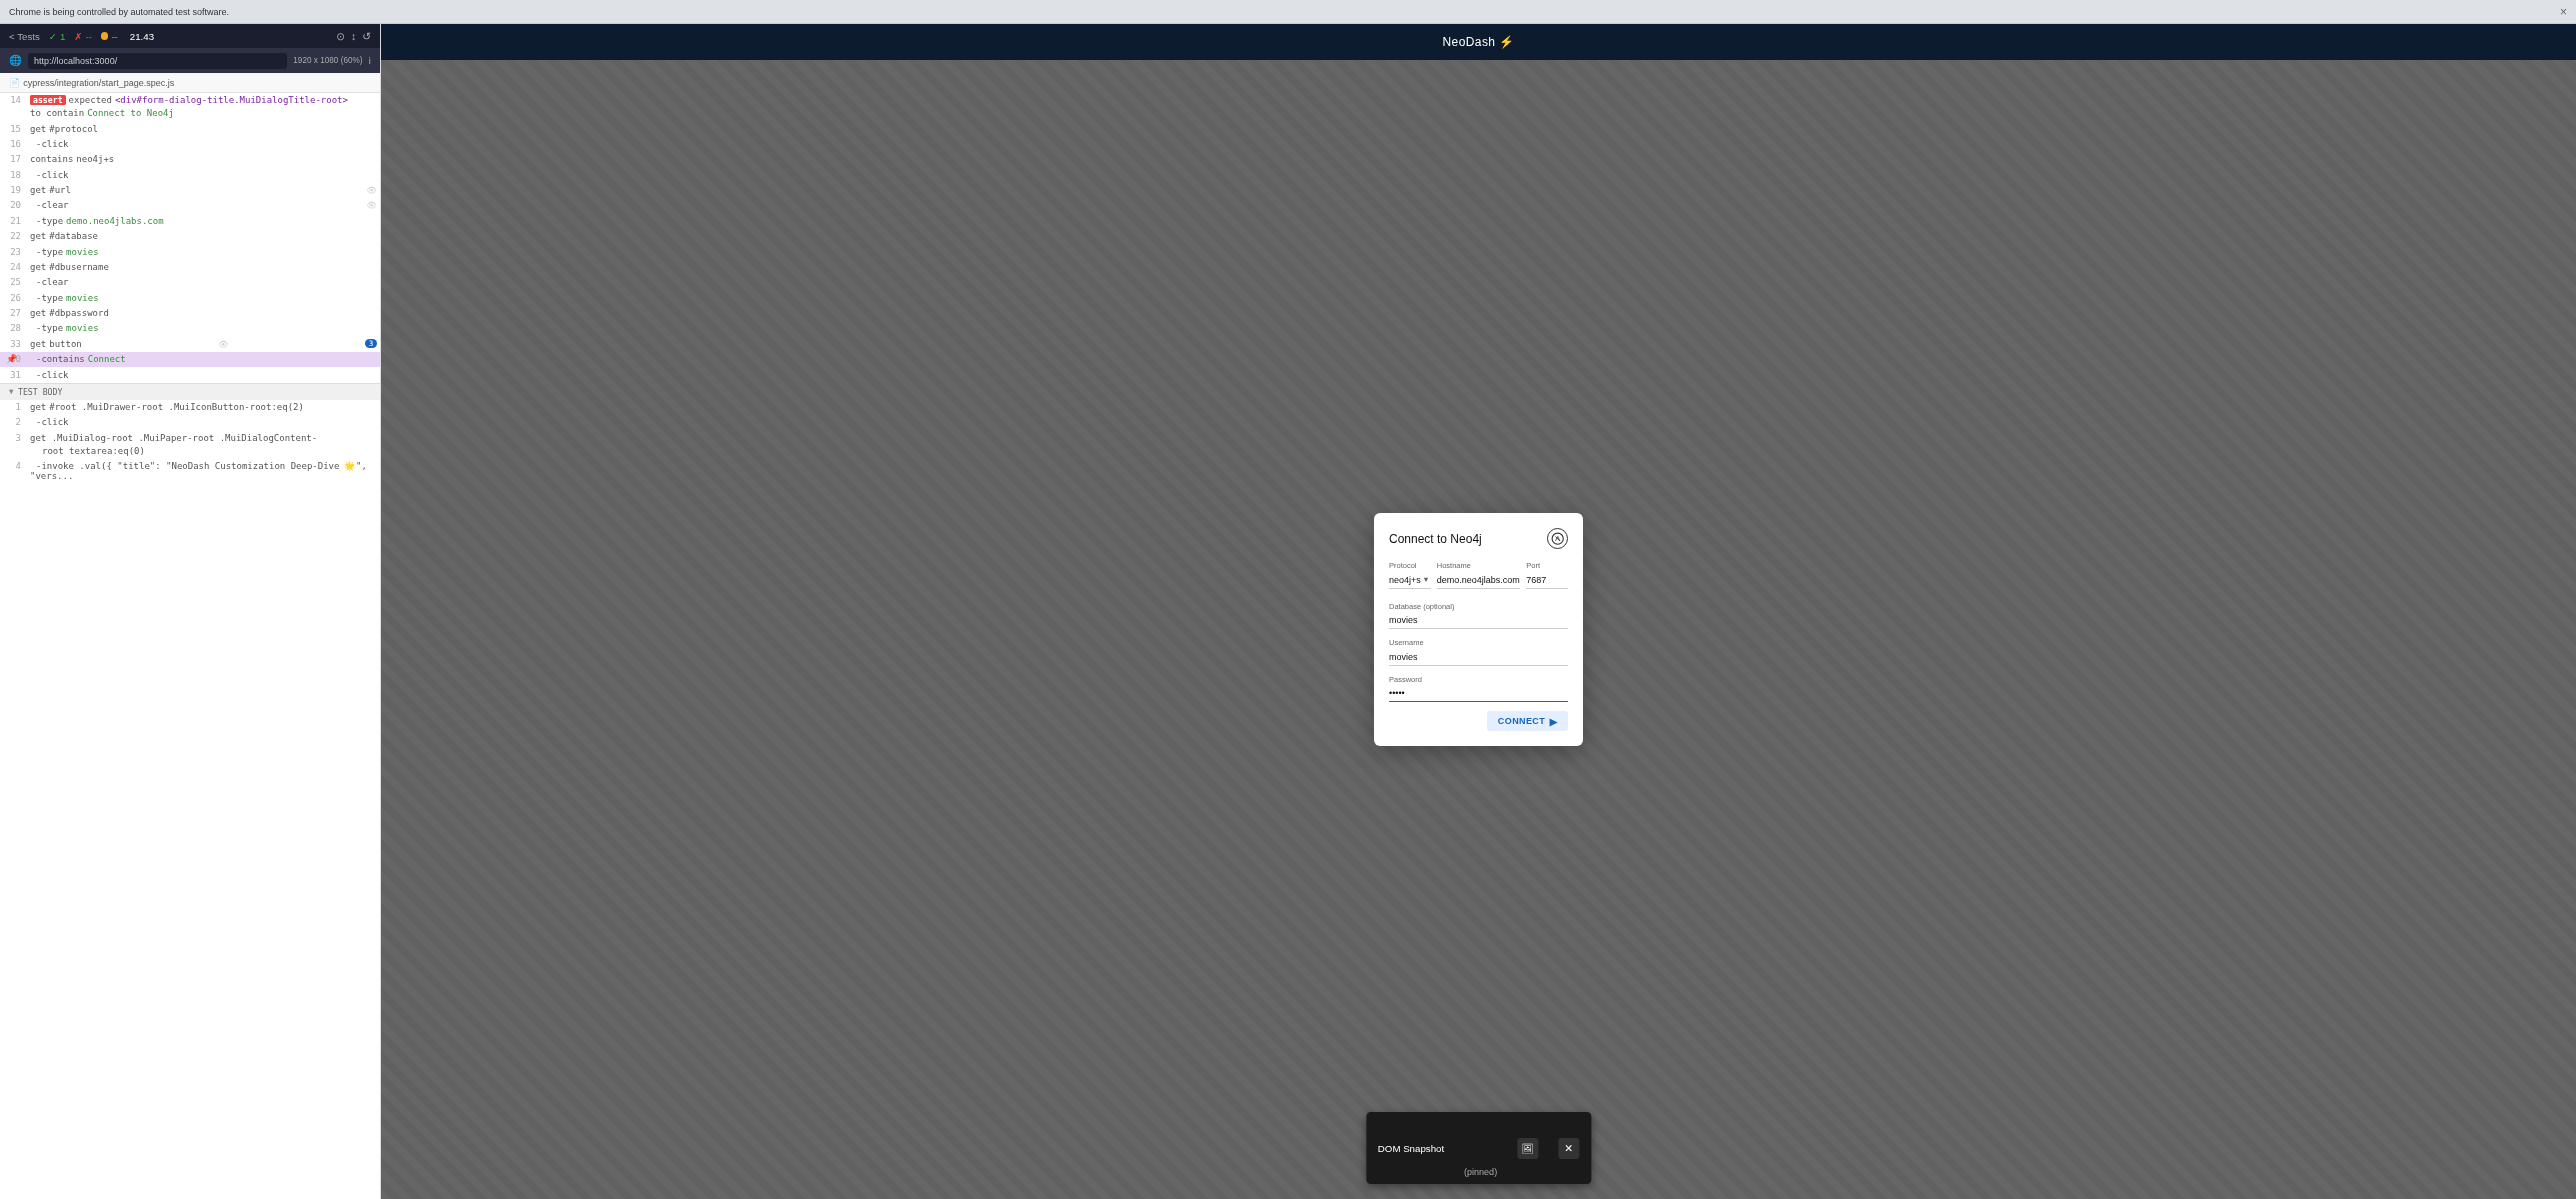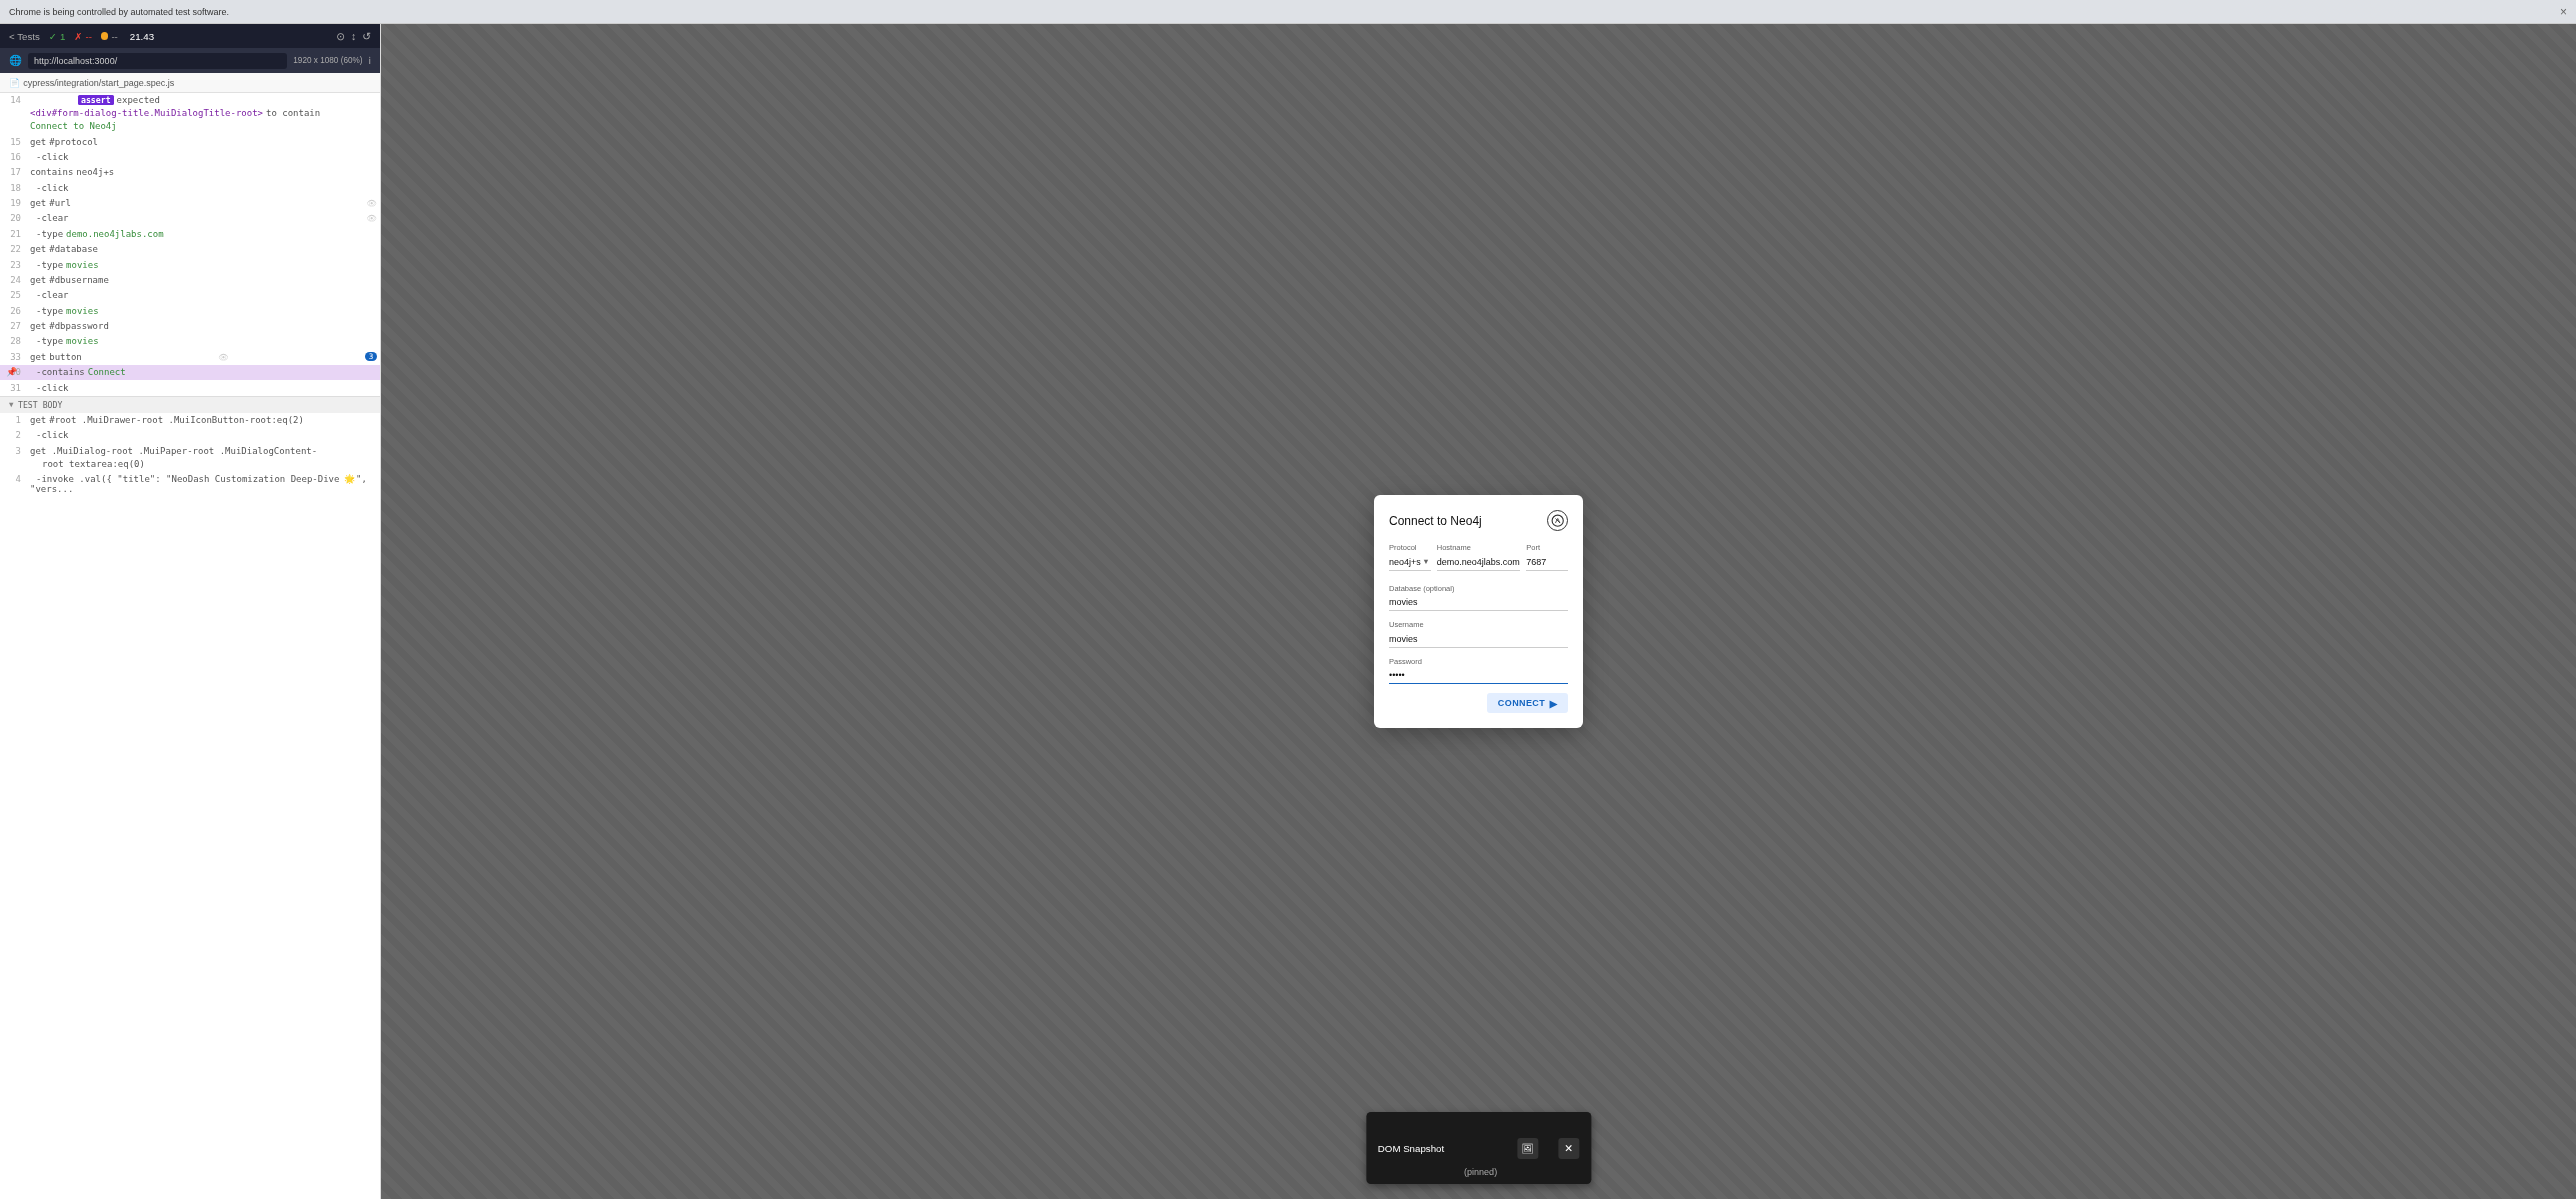--- a/index.html
+++ b/index.html
@@ -172,21 +172,21 @@
     }
     .line-content {
       flex: 1;
       padding: 0.7px 3px;
       display: flex;
       align-items: flex-start;
       flex-wrap: wrap;
       gap: 3px;
     }
 
-    .cmd-assert { background: #6d28d9; color: #fff; padding: 0 3px; border-radius: 1.5px; font-size: 8.2px; font-weight: bold; margin-left: 48px; }
+    .cmd-assert { background: #ef4444; color: #fff; padding: 0 3px; border-radius: 1.5px; font-size: 8.2px; font-weight: bold; }
     .cmd-get { color: #555; }
     .cmd-click { color: #555; padding-left: 6px; }
     .cmd-type { color: #555; padding-left: 6px; }
     .cmd-contains { color: #555; padding-left: 6px; }
     .cmd-clear { color: #555; padding-left: 6px; }
     .cmd-invoke { color: #555; padding-left: 6px; }
     .code-selector { color: #555; }
     .code-expected { color: #555; }
     .code-string { color: #388e3c; }
     .code-tag { color: #7b1fa2; }
@@ -658,20 +658,25 @@
             <span class="code-selector">.val({ "title": "NeoDash Customization Deep-Dive 🌟", "vers...</span>
           </div>
         </div>
       </div>
 
     </div>
   </div>
 
   <div class="right-panel">
 
+    <div class="neodash-header">
+      <span class="neodash-title">
+        <span>NeoDash ⚡</span>
+      </span>
+    </div>
 
     <div class="browser-content">
 
       <div class="connect-dialog">
         <div class="dialog-main">
 
           <div class="dialog-title-row">
             <span class="dialog-title">Connect to Neo4j</span>
             <div class="dialog-neo-icon">
               <svg width="13.4" height="13.4" viewBox="0 0 24 24" fill="none" xmlns="http://www.w3.org/2000/svg">

